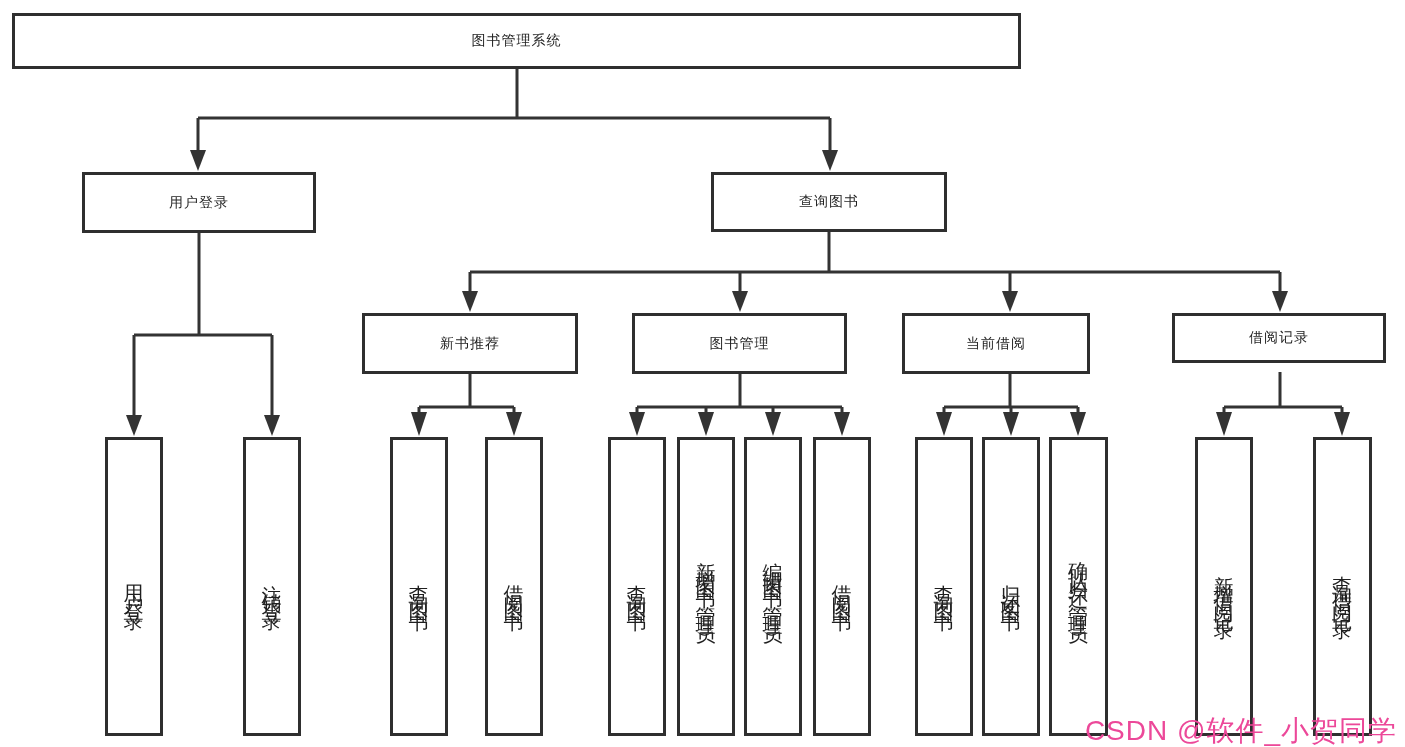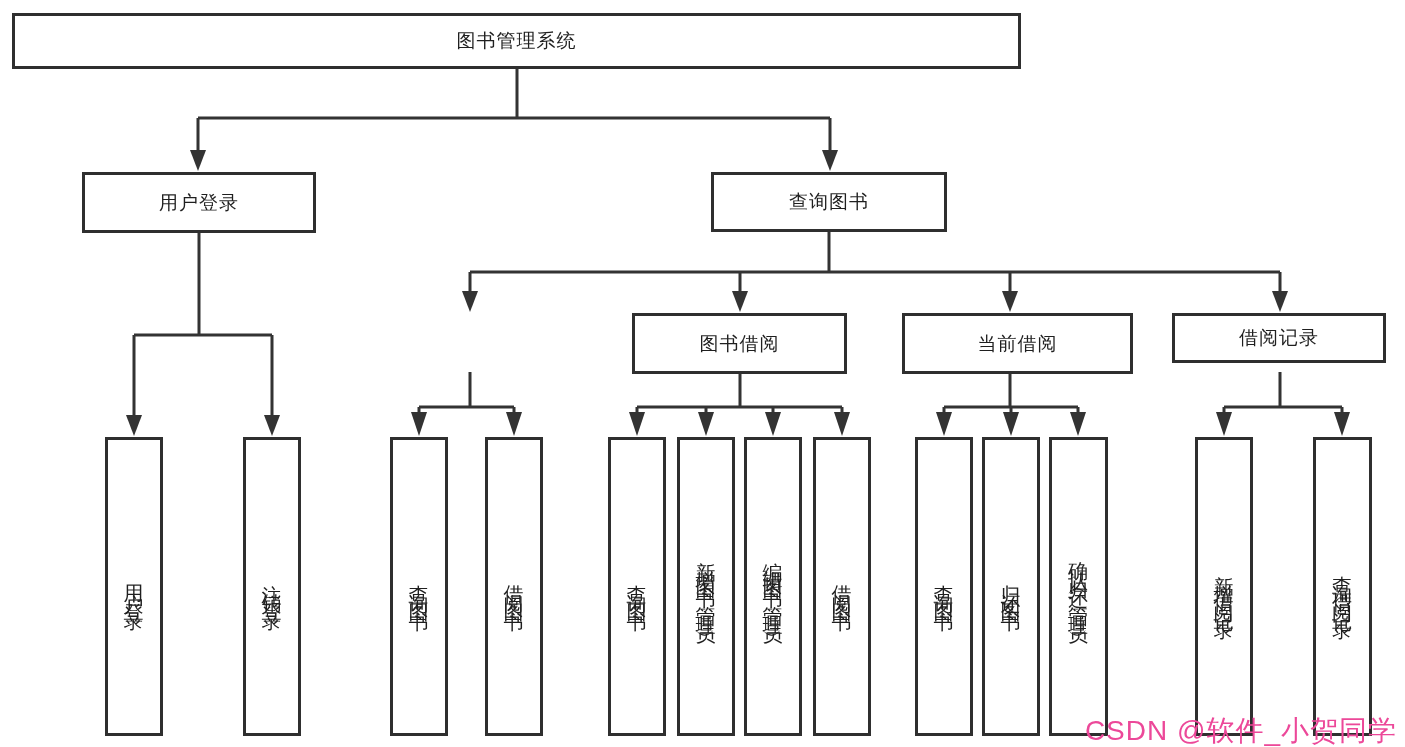--- a/index.html
+++ b/index.html
@@ -38,21 +38,21 @@
     box-sizing: border-box;
     border: 3px solid #2f2f2f;
     background: #ffffff;
     display: flex;
     align-items: center;
     justify-content: center;
     z-index: 1;
     color: #1f1f1f;
   }
   .node .hlabel {
-    font-size: 19px;
+    font-size: 14px;
     letter-spacing: 1px;
     white-space: nowrap;
   }
   .leaf {
     top: 437px;
     width: 58px;
     height: 299px;
   }
   .leaf .vtext {
     writing-mode: vertical-rl;
@@ -131,24 +131,27 @@
     <span class="hlabel">图书管理系统</span>
   </div>
 
   <div class="node" style="left:82px;top:172px;width:234px;height:61px">
     <span class="hlabel">用户登录</span>
   </div>
   <div class="node" style="left:711px;top:172px;width:236px;height:60px">
     <span class="hlabel">查询图书</span>
   </div>
 
+  <div class="node" style="left:362px;top:313px;width:216px;height:61px">
+    <span class="hlabel">新书推荐</span>
+  </div>
   <div class="node" style="left:632px;top:313px;width:215px;height:61px">
-    <span class="hlabel">图书借阅</span>
-  </div>
-  <div class="node" style="left:902px;top:313px;width:231px;height:61px">
+    <span class="hlabel">图书管理</span>
+  </div>
+  <div class="node" style="left:902px;top:313px;width:188px;height:61px">
     <span class="hlabel">当前借阅</span>
   </div>
   <div class="node" style="left:1172px;top:313px;width:214px;height:50px">
     <span class="hlabel">借阅记录</span>
   </div>
 
   <div class="node leaf" style="left:105px">
     <span class="vtext">用户登录</span>
   </div>
   <div class="node leaf" style="left:243px">

